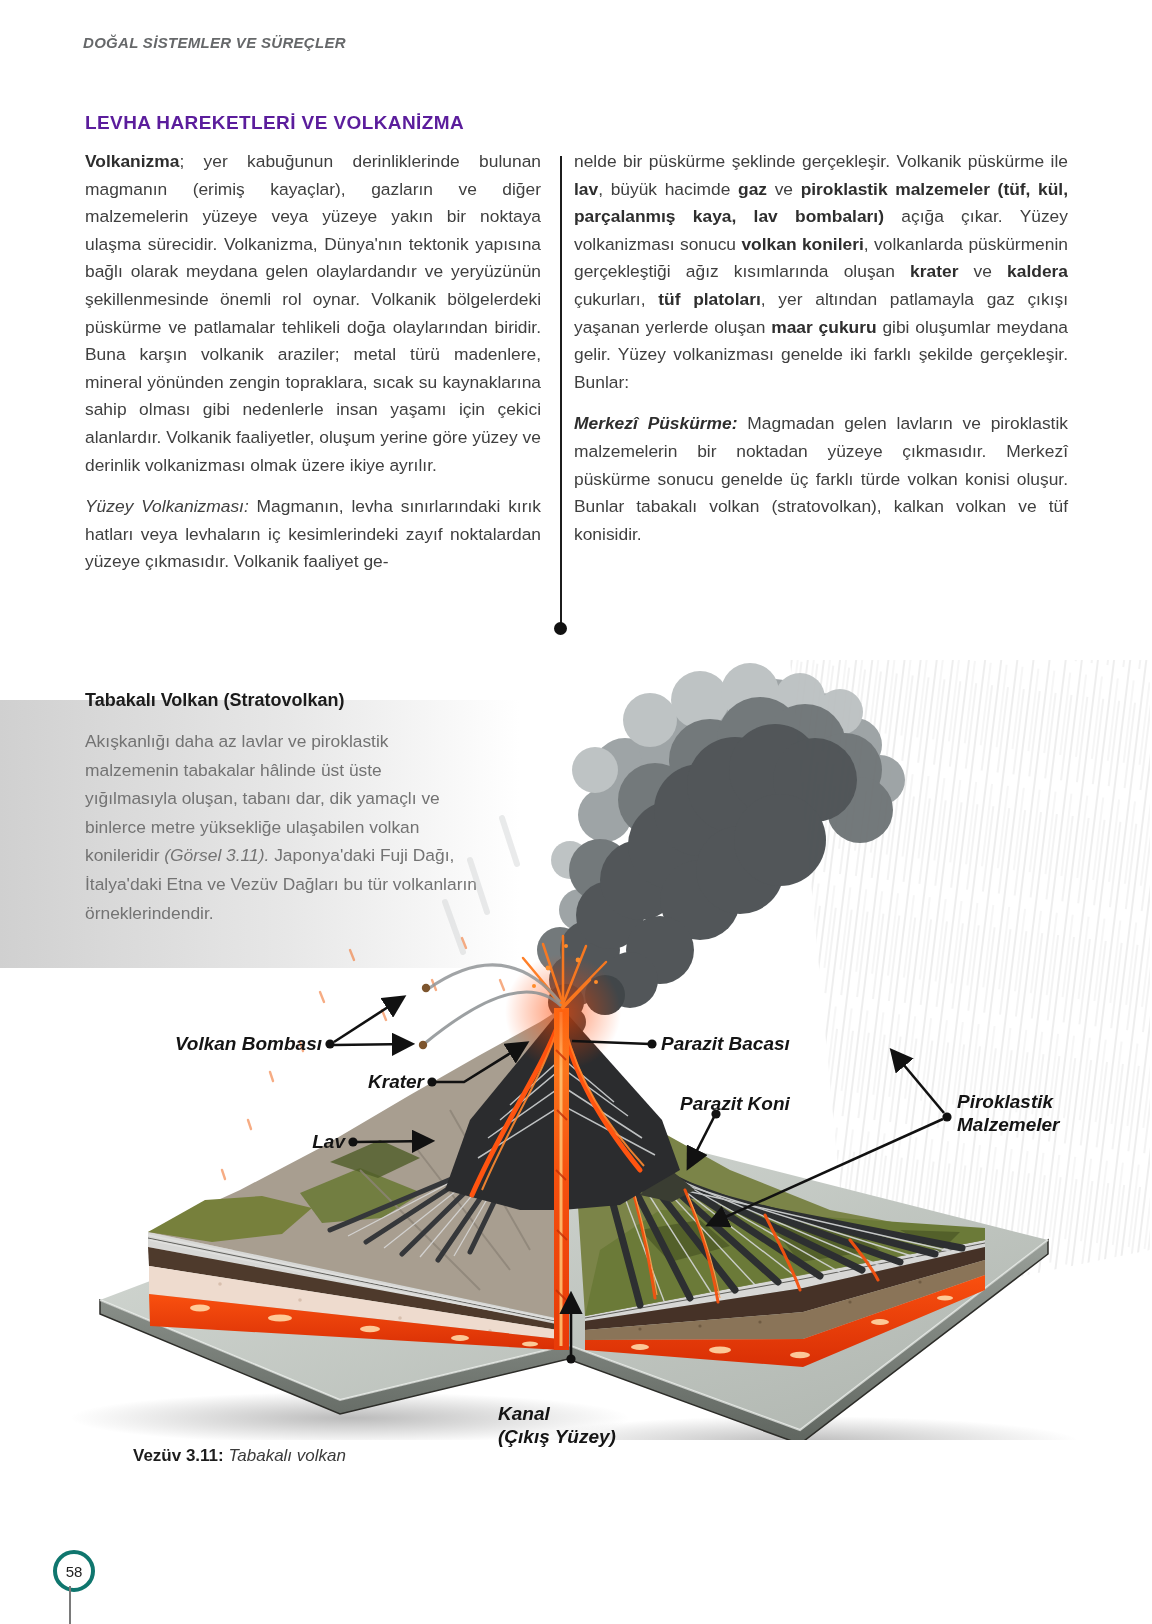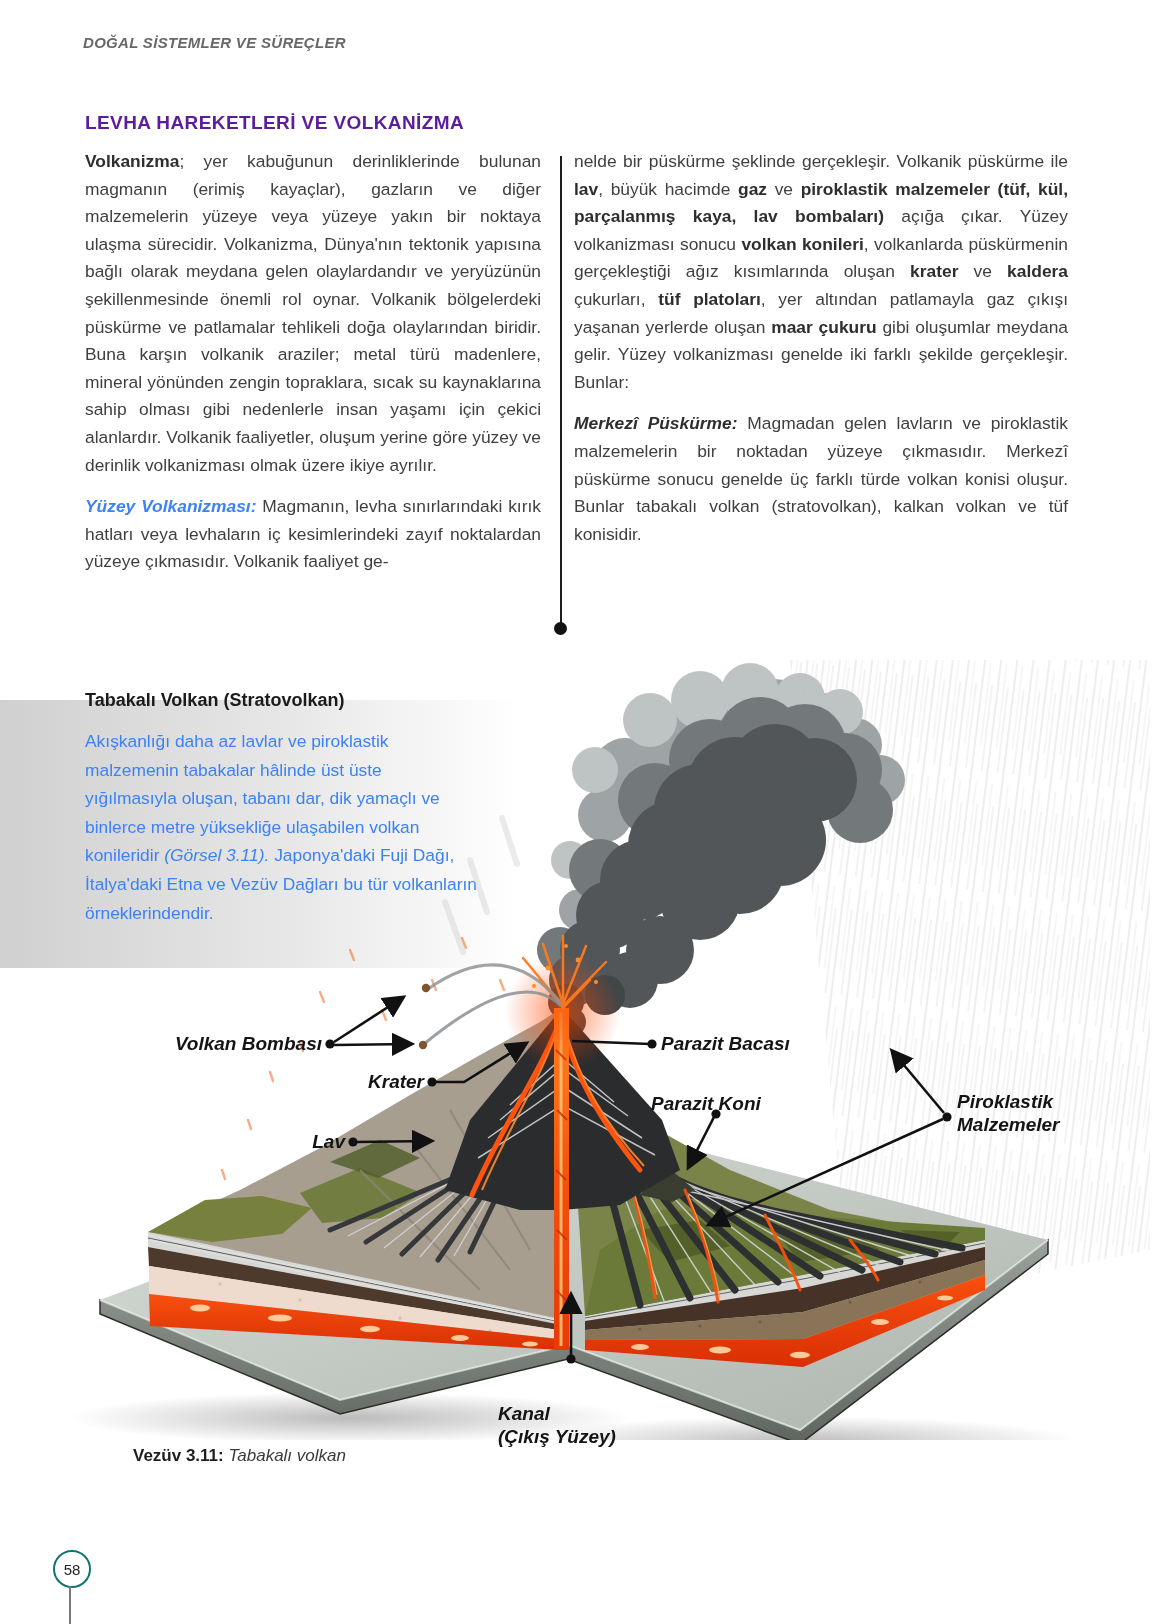--- a/index.html
+++ b/index.html
@@ -12,33 +12,33 @@
   .col{position:absolute;font-size:17.4px;line-height:27.6px;text-align:justify;color:#3f3f3f;}
   .col p{margin:0 0 14px 0;}
   .col-left{left:85px;top:148px;width:456px;}
   .col-right{left:574px;top:148px;width:494px;}
   .divider{position:absolute;left:560px;top:156px;width:2px;height:470px;background:#1c1c1c;}
   .divider-dot{position:absolute;left:554px;top:622px;width:13px;height:13px;border-radius:50%;background:#111;}
   .gray-band{position:absolute;left:0;top:700px;width:520px;height:268px;
         background:linear-gradient(to right,#d0d0d0 0%,#e7e7e7 55%,rgba(243,243,243,0) 100%);}
   .sidebar-block{position:absolute;left:85px;top:690px;width:392px;}
   .sidebar-heading{font-size:18px;font-weight:bold;color:#1b1b1b;margin:0 0 16px 0;}
-  .sidebar-body{font-size:17.4px;line-height:28.6px;color:#3b82f6;}
+  .sidebar-body{font-size:17.4px;line-height:28.6px;color:#737373;}
   .seg-b{font-weight:bold;color:#2e2e2e;}
   .seg-i{font-style:italic;}
   .seg-bi{font-weight:bold;font-style:italic;color:#2e2e2e;}
-  .seg-accent-bi{font-weight:bold;font-style:italic;color:#3b82f6;}
+  .seg-accent-bi{font-weight:normal;font-style:italic;color:#404040;}
   .figure{position:absolute;left:0;top:650px;width:1152px;height:790px;}
   .figure svg{position:absolute;left:0;top:0;}
   .fig-label{position:absolute;font-size:19px;font-weight:bold;font-style:italic;color:#141414;
         line-height:23px;white-space:nowrap;}
   .caption{position:absolute;left:133px;top:1446px;font-size:17px;color:#2f2f2f;}
   .caption .seg-b{font-weight:bold;font-style:normal;color:#1d1d1d;}
   .caption .seg-i{font-style:italic;color:#3a3a3a;}
-  .page-num{position:absolute;left:53px;top:1550px;width:34px;height:34px;border:2px solid #0f766e;
+  .page-num{position:absolute;left:53px;top:1550px;width:34px;height:34px;border:4px solid #0f766e;
         border-radius:50%;display:flex;align-items:center;justify-content:center;
         font-size:15px;color:#222;background:#fff;}
   .page-num-line{position:absolute;left:69px;top:1586px;width:1.5px;height:38px;background:#7a7a7a;}
 </style>
 </head>
 <body>
 
 <div class="page">
 
   <div class="running-head">DOĞAL SİSTEMLER VE SÜREÇLER</div>
@@ -383,21 +383,21 @@
         <line x1="943" y1="469" x2="710" y2="574" marker-end="url(#ah)"></line>
         <circle cx="571" cy="709" r="4.6" stroke="none"></circle>
         <line x1="571" y1="706" x2="571" y2="646" marker-end="url(#ah)"></line>
       </g>
     </svg>
 
     <div class="fig-label" style="left:150px;top:382px;width:172px;text-align:right;">Volkan Bombası</div>
     <div class="fig-label" style="left:338px;top:420px;width:86px;text-align:right;">Krater</div>
     <div class="fig-label" style="left:293px;top:480px;width:52px;text-align:right;">Lav</div>
     <div class="fig-label" style="left:661px;top:382px;">Parazit Bacası</div>
-    <div class="fig-label" style="left:651px;top:442px;">Parazit  Koni</div>
+    <div class="fig-label" style="left:680px;top:442px;">Parazit  Koni</div>
     <div class="fig-label" style="left:957px;top:440px;">
       <div>Piroklastik</div>
       <div>Malzemeler</div>
     </div>
     <div class="fig-label" style="left:498px;top:752px;width:160px;text-align:left;">
       <div>Kanal</div>
       <div>(Çıkış Yüzey)</div>
     </div>
   </div>
 

